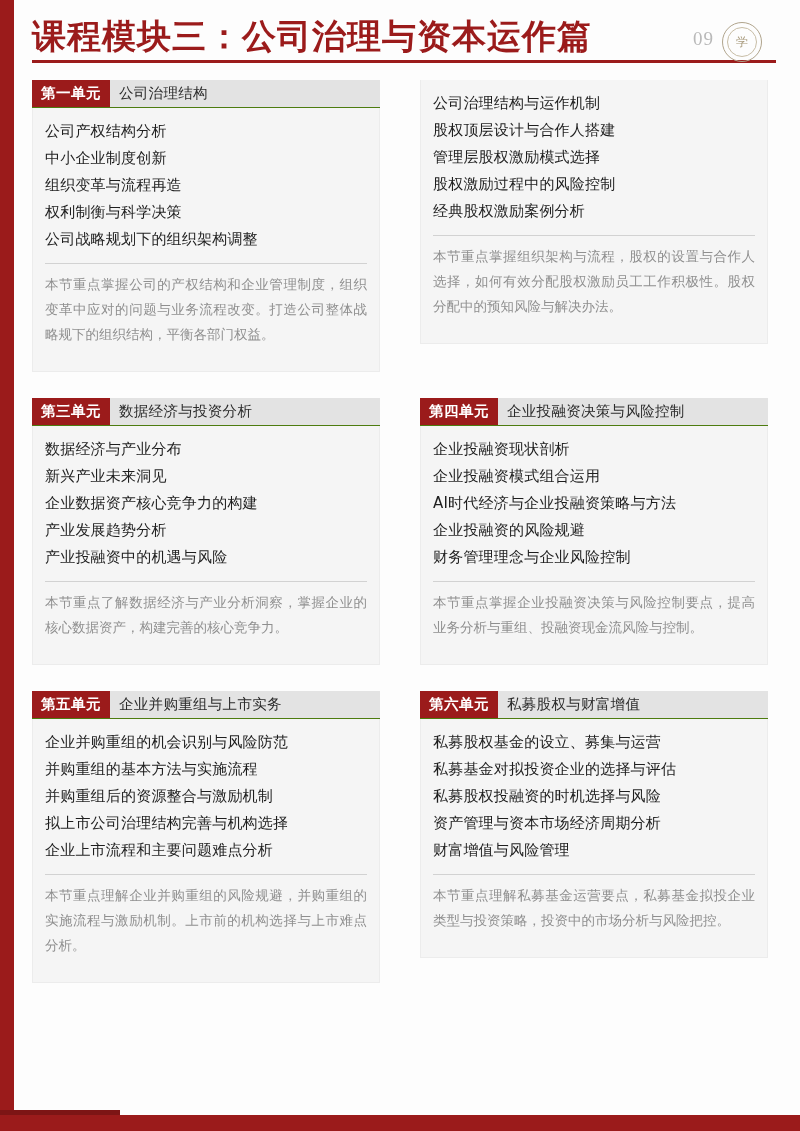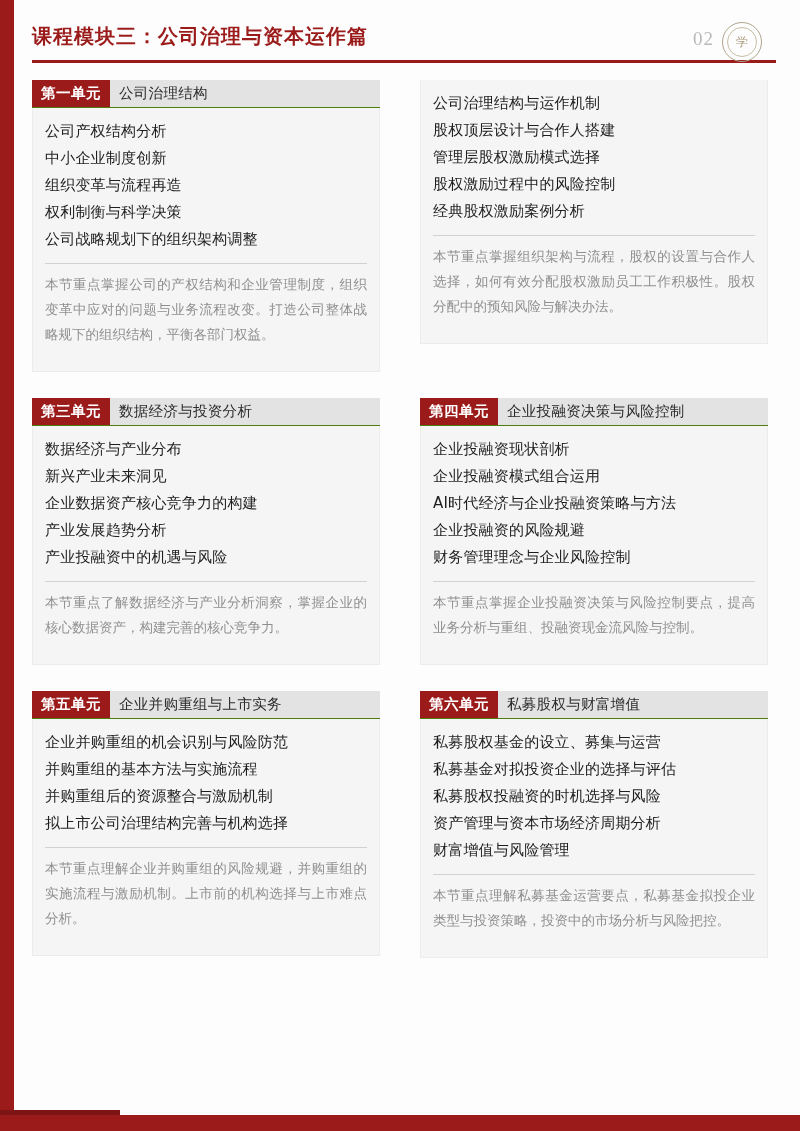--- a/index.html
+++ b/index.html
@@ -46,21 +46,21 @@
   .header {
     position: absolute;
     left: 32px;
     top: 16px;
     right: 24px;
     height: 46px;
   }
   .header-title {
     font-family: "DejaVu Sans", "Liberation Sans", sans-serif;
     font-weight: bold;
-    font-size: 20px;
+    font-size: 34px;
     color: #9b1b1b;
     letter-spacing: 1px;
     line-height: 40px;
     white-space: nowrap;
   }
   .header-rule {
     position: absolute;
     left: 0;
     right: 0;
     top: 44px;
@@ -183,21 +183,21 @@
 
 <div class="page">
 
   <div class="edge-left"></div>
   <div class="edge-bottom"></div>
   <div class="edge-bottom-inner"></div>
 
   <div class="header">
     <div class="header-title">课程模块三：公司治理与资本运作篇</div>
     <div class="header-rule"></div>
-    <div class="page-num">02</div>
+    <div class="page-num">09</div>
     <div class="logo">
       <div class="inner">学</div>
     </div>
   </div>
 
   <div class="grid">
 
     <div class="card">
       <div class="card-head">
         <div class="unit-tag">第一单元</div>
@@ -261,20 +261,21 @@
     <div class="card">
       <div class="card-head">
         <div class="unit-tag">第五单元</div>
         <div class="unit-title">企业并购重组与上市实务</div>
       </div>
       <div class="card-body">
         <div class="topic">企业并购重组的机会识别与风险防范</div>
         <div class="topic">并购重组的基本方法与实施流程</div>
         <div class="topic">并购重组后的资源整合与激励机制</div>
         <div class="topic">拟上市公司治理结构完善与机构选择</div>
+        <div class="topic">企业上市流程和主要问题难点分析</div>
         <div class="divider"></div>
         <div class="summary">本节重点理解企业并购重组的风险规避，并购重组的实施流程与激励机制。上市前的机构选择与上市难点分析。</div>
       </div>
     </div>
 
     <div class="card">
       <div class="card-head">
         <div class="unit-tag">第六单元</div>
         <div class="unit-title">私募股权与财富增值</div>
       </div>

